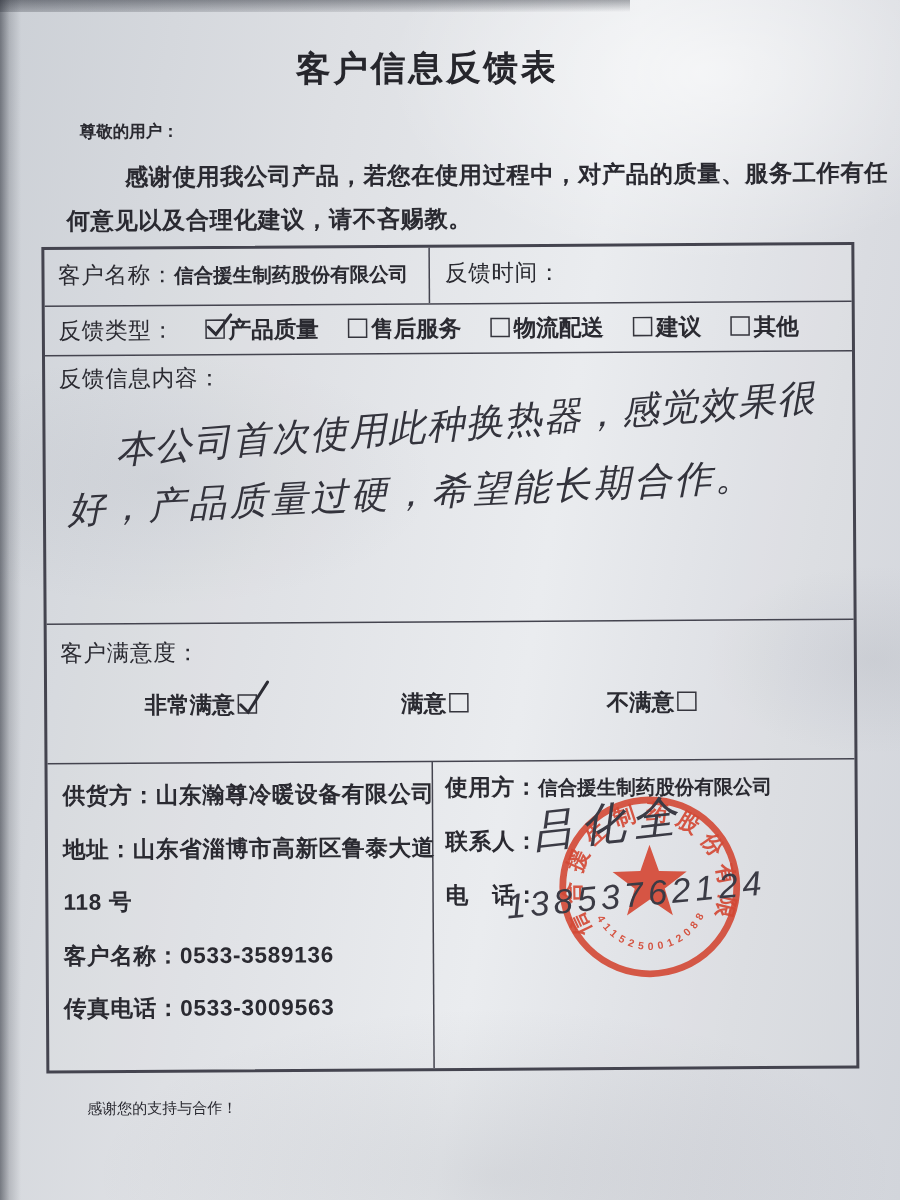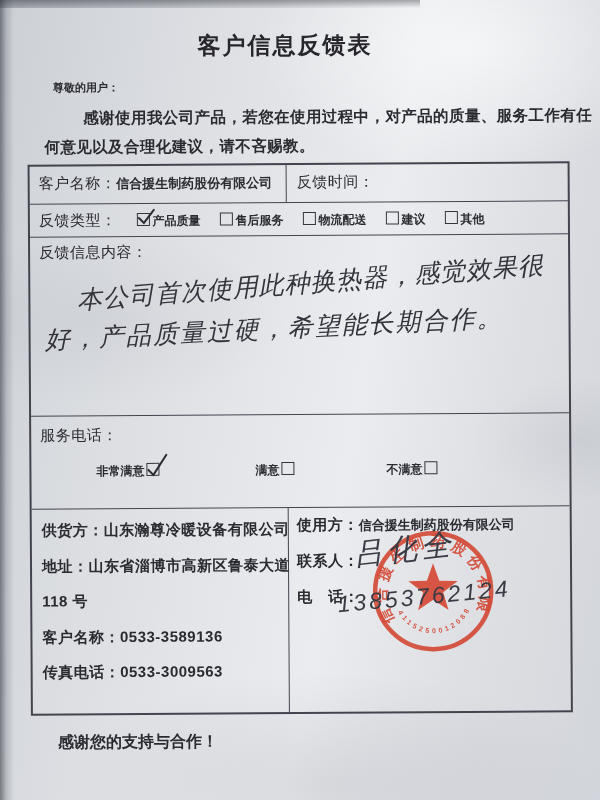--- a/index.html
+++ b/index.html
@@ -42,21 +42,21 @@
   }
   .row { position:relative; border-top:1.5px solid #44444f; }
   .row:first-child { border-top:none; }
   .row1 { height:37px; display:flex; }
   .row1 .cell1 { width:257px; border-right:1.5px solid #44444f; padding:8px 0 0 9px; }
   .row1 .cell2 { flex:1; padding:8px 0 0 10px; }
   .lbl { font-size:15px; font-weight:400; letter-spacing:.5px; }
   .val-sm { font-size:13px; font-weight:700; letter-spacing:0; }
   .row2 { height:33px; padding:7px 0 0 9px; white-space:nowrap; }
   .row2 .optgrp { margin-left:20px; }
-  .opt { display:inline-block; font-size:12px; font-weight:600; }
+  .opt { display:inline-block; font-size:15px; font-weight:600; }
   .row2 .opt + .opt { margin-left:19px; }
   .cb {
     position:relative; display:inline-block; width:13px; height:13px;
     border:1.5px solid #35353d; vertical-align:-1px; margin:0 3px 0 0;
   }
   .cb .tick { position:absolute; overflow:visible; }
   .tick path { stroke:#2c2c34; stroke-width:2; fill:none; stroke-linecap:round; }
   .row3 { height:179px; padding:6px 0 0 9px; }
   .hw {
     position:absolute; font-style:italic; color:#33333c;
@@ -69,21 +69,21 @@
   .sat1 { margin-left:56px; }
   .sat2 { margin-left:96px;text-align:right; }
   .sat3 { margin-left:92px; }
   .opt.sat .cb { margin:0 0 0 2px; }
   .row5 { height:205px; display:flex; }
   .row5 .cellL { width:257px; border-right:1.5px solid #44444f; padding:12px 0 0 10px; }
   .row5 .cellR { flex:1; padding:8px 0 0 8px; position:relative; }
   .line { height:35.5px; font-size:15px; font-weight:600; letter-spacing:.5px; white-space:nowrap; }
   .cellR .line { height:36px; }
   .b { font-weight:700; }
-  .closing { position:absolute; top:731px; left:56px; font-size:16px; font-weight:700;text-align:center; }
+  .closing { position:absolute; top:731px; left:56px; font-size:10px; font-weight:400;text-align:center; }
 
   .stamp { position:absolute; left:360px; top:522px; mix-blend-mode:multiply; opacity:.92; }
   .hw-name { left:352px; top:530px; font-size:30px; transform:rotate(-6deg); letter-spacing:4px; color:#3b3b45; }
   .hw-phone { left:336px; top:584px; font-size:23px; transform:rotate(-5deg); letter-spacing:3px; color:#3b3b45; }
 </style>
 </head>
 <body>
 
 <div class="paper">
   <div class="edge-left"></div>
@@ -113,21 +113,21 @@
                 </svg></span><span>产品质量</span></span><span class="opt"><span class="cb"></span><span>售后服务</span></span><span class="opt"><span class="cb"></span><span>物流配送</span></span><span class="opt"><span class="cb"></span><span>建议</span></span><span class="opt"><span class="cb"></span><span>其他</span></span></span>
       </div>
 
       <div class="row row3">
         <span class="lbl">反馈信息内容：</span>
         <div class="hw hw-l1">本公司首次使用此种换热器，感觉效果很</div>
         <div class="hw hw-l2">好，产品质量过硬，希望能长期合作。</div>
       </div>
 
       <div class="row row4">
-        <span class="lbl">服务电话：</span>
+        <span class="lbl">客户满意度：</span>
         <div class="satrow"><span class="opt sat sat1"><span>非常满意</span><span class="cb"><svg class="tick" width="24" height="26" viewBox="0 0 24 26" style="left:-2px; top:-12px;">
                   <path d="M3 18 L8 23 L21 3"></path>
                 </svg></span></span><span class="opt sat sat2"><span>满意</span><span class="cb"></span></span><span class="opt sat sat3"><span>不满意</span><span class="cb"></span></span></div>
       </div>
 
       <div class="row row5">
         <div class="cellL">
           <div class="line"><span>供货方：</span><span class="b">山东瀚尊冷暖设备有限公司</span></div>
           <div class="line"><span>地址：</span><span class="b">山东省淄博市高新区鲁泰大道</span></div>
           <div class="line"><span class="b">118 号</span></div>

